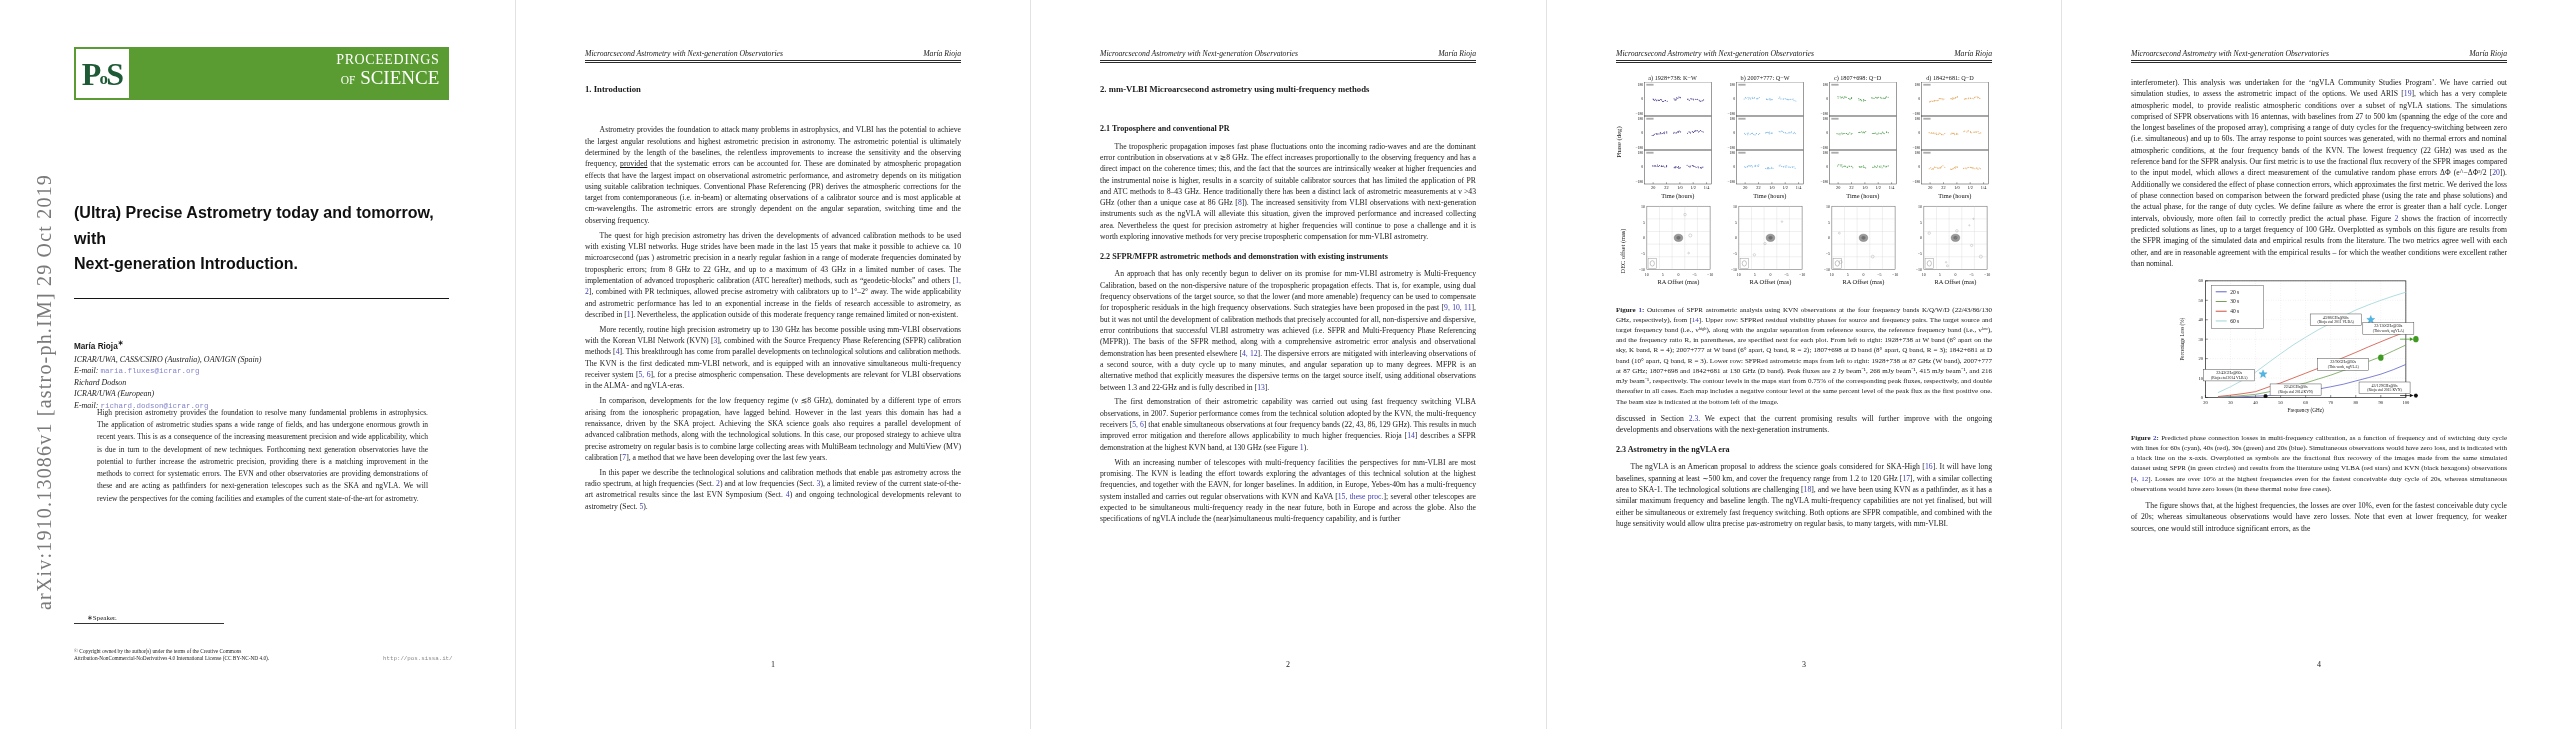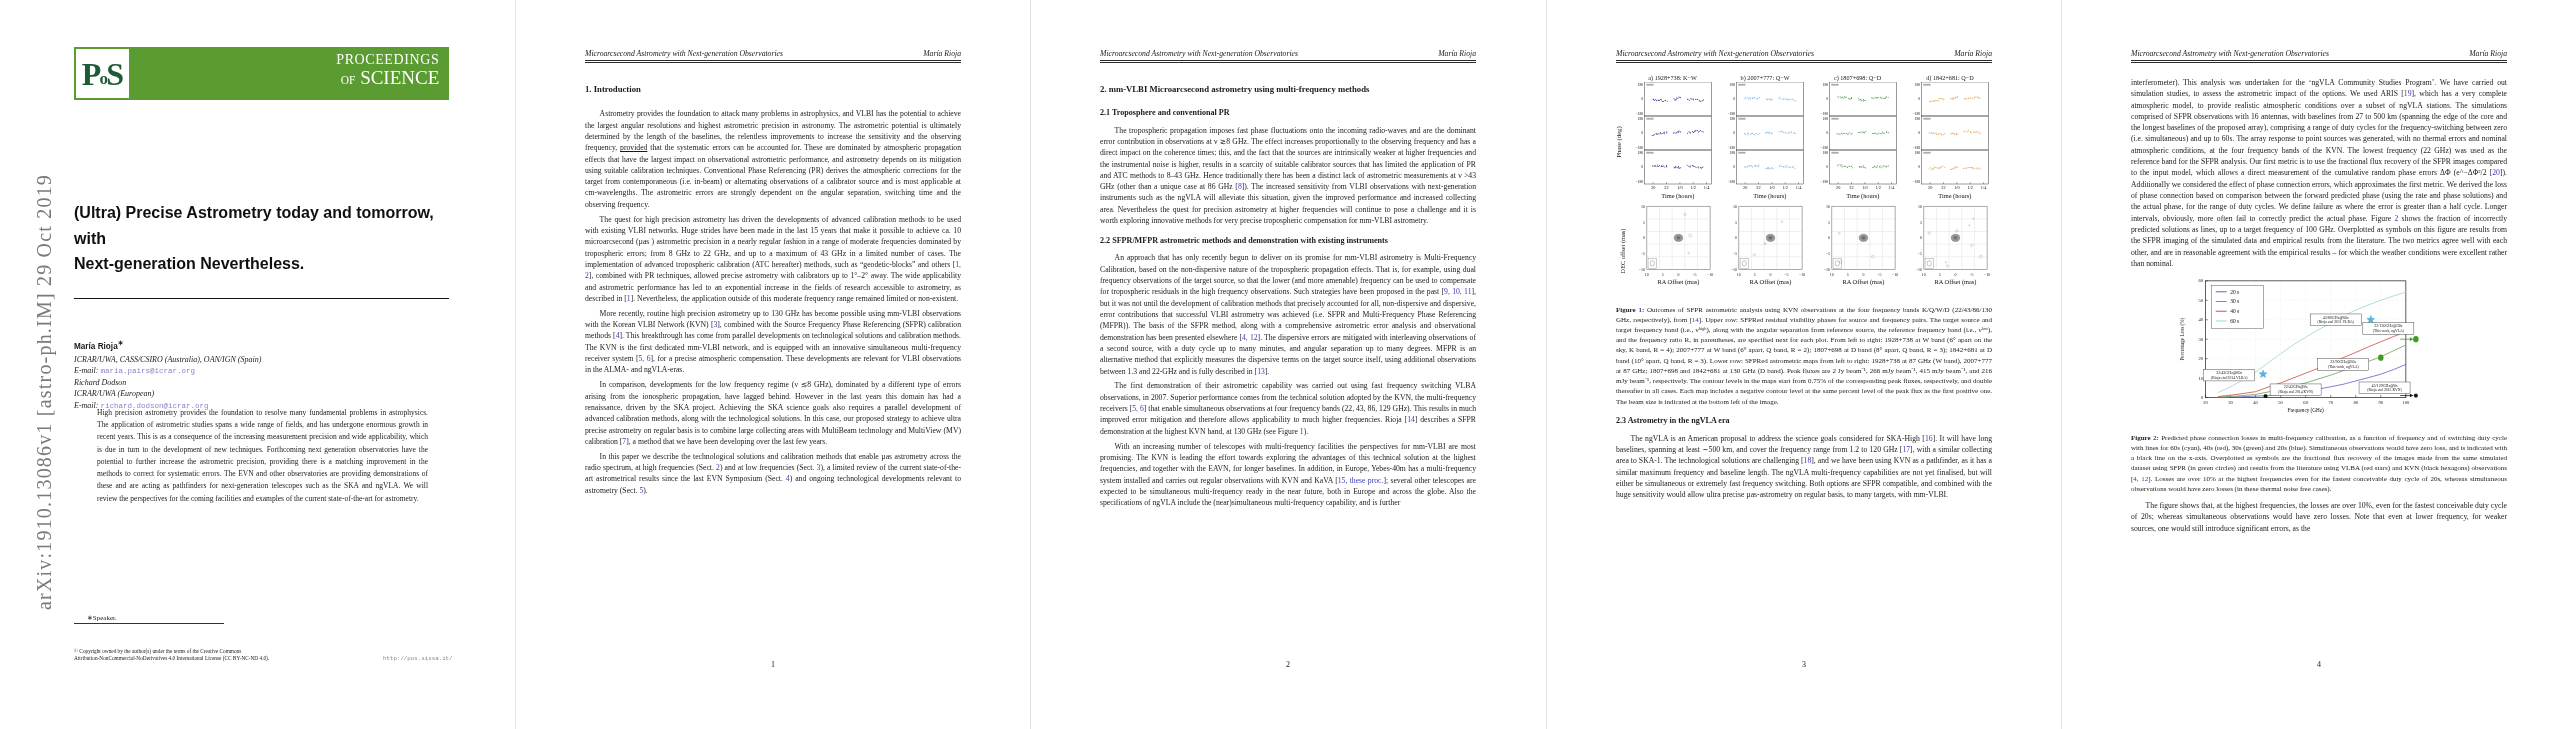--- a/index.html
+++ b/index.html
@@ -31,21 +31,21 @@
   .conf{position:absolute;left:74px;top:572px;width:377px;font-style:italic;font-size:8px;line-height:1.6;}
   .fnrule{position:absolute;left:74px;top:623px;width:150px;height:0.6px;background:#333;}
   .speaker{position:absolute;left:87px;top:614px;font-size:7px;}
   .copyright{position:absolute;left:74px;top:648px;width:267px;font-size:5.3px;line-height:1.4;color:#222;}
   .posurl{position:absolute;left:383px;top:655px;font-family:"Liberation Mono",monospace;font-size:5.8px;color:#888;text-decoration:none;}
   
   .tpage{padding:49px 69px 0 69px;}
   .runhead{display:flex;justify-content:space-between;font-style:italic;font-size:7.7px;padding-bottom:1.8px;
            border-bottom:1px solid #2b2b2b;align-items:center;}
   .runrule{height:0.6px;background:#2b2b2b;margin-top:0.9px;}
-  .sec{font-size:8.7px;font-weight:bold;margin:22px 0 14px 0;}
+  .sec{font-size:8.7px;font-weight:bold;margin:22px 0 30px 0;}
   .subsec{font-size:8.1px;font-weight:bold;margin:9.7px 0 7.3px 0;}
   p.body{font-size:7.7px;line-height:1.47;text-align:justify;margin:0 0 3.6px 0;}
   p.indent{text-indent:14.6px;}
   .cref{color:#3b3bb8;}
   .uline{text-decoration:underline;}
   .pagenum{position:absolute;bottom:60px;left:0;right:0;text-align:center;font-size:8px;}
   
   .fig1{position:relative;margin:12px 0 3.6px 0;}
   .fig1-row{display:flex;justify-content:space-between;padding-left:14.6px;}
   .f1col{width:84px;}
@@ -68,27 +68,27 @@
         <span class="pos-o">o</span>
         <span class="pos-s">S</span>
       </div>
     <div class="bannertext">
       <div class="b1">PROCEEDINGS</div>
       <div class="b2"><span class="of">OF</span> <span class="sci">SCIENCE</span></div>
     </div>
   </div>
   <div class="title">
     <div>(Ultra) Precise Astrometry today and tomorrow, with</div>
-    <div>Next-generation Nevertheless.</div>
+    <div>Next-generation Introduction.</div>
   </div>
   <div class="titlerule"></div>
   <div class="authors">
     <div class="aname"><span>María Rioja</span><sup>∗</sup></div>
     <div class="affil">ICRAR/UWA, CASS/CSIRO (Australia), OAN/IGN (Spain)</div>
-    <div class="email"><span class="elabel">E-mail:</span> <a href="#" class="eaddr">maria.pairs@icrar.org</a></div>
+    <div class="email"><span class="elabel">E-mail:</span> <a href="#" class="eaddr">maria.fluxes@icrar.org</a></div>
     <div class="affil">Richard Dodson</div>
     <div class="affil">ICRAR/UWA (European)</div>
     <div class="email"><span class="elabel">E-mail:</span> <a href="#" class="eaddr">richard.dodson@icrar.org</a></div>
   </div>
   <div class="abstract">High precision astrometry provides the foundation to resolve many fundamental problems in astrophysics. The application of astrometric studies spans a wide range of fields, and has undergone enormous growth in recent years. This is as a consequence of the increasing measurement precision and wide applicability, which is due in turn to the development of new techniques. Forthcoming next generation observatories have the potential to further increase the astrometric precision, providing there is a matching improvement in the methods to correct for systematic errors. The EVN and other observatories are providing demonstrations of these and are acting as pathfinders for next-generation telescopes such as the SKA and ngVLA. We will review the perspectives for the coming facilities and examples of the current state-of-the-art for astrometry.</div>
   <div class="fnrule"></div>
   <div class="speaker">∗Speaker.</div>
   <div class="copyright">
     <div>© Copyright owned by the author(s) under the terms of the Creative Commons</div>
     <div>Attribution-NonCommercial-NoDerivatives 4.0 International License (CC BY-NC-ND 4.0).</div>
@@ -857,20 +857,21 @@
             <circle cx="79.4" cy="55.4" r="1.9" fill="none" stroke="#999" stroke-width="0.6"></circle>
             <circle cx="62.6" cy="94.2" r="1.2" fill="none" stroke="#999" stroke-width="0.6"></circle>
             <circle cx="64.8" cy="100.0" r="1.7" fill="none" stroke="#999" stroke-width="0.6"></circle>
             <rect x="28" y="88" width="14" height="16" fill="none" stroke="#888" stroke-width="0.7"></rect>
             <ellipse cx="35" cy="96" rx="3.5" ry="4.5" fill="none" stroke="#777" stroke-width="0.7"></ellipse>
             <text x="78" y="130" font-size="10.5" text-anchor="middle" fill="#111">RA Offset (mas)</text>
           </svg></div>
       </div>
   </div>
   <p class="figcap cites"><span class="capbold">Figure <span class="cref">1</span>:</span><span> Outcomes of SFPR astrometric analysis using KVN observations at the four frequency bands K/Q/W/D (22/43/86/130 GHz, respectively), from [<span class="cref">14</span>]. Upper row: SFPRed residual visibility phases for source and frequency pairs. The target source and target frequency band (i.e., νʰⁱᵍʰ), along with the angular separation from reference source, the reference frequency band (i.e., νˡᵒʷ), and the frequency ratio R, in parentheses, are specified next for each plot. From left to right: 1928+738 at W band (6° apart on the sky, K band, R = 4); 2007+777 at W band (6° apart, Q band, R = 2); 1807+698 at D band (8° apart, Q band, R = 3); 1842+681 at D band (10° apart, Q band, R = 3). Lower row: SFPRed astrometric maps from left to right: 1928+738 at 87 GHz (W band), 2007+777 at 87 GHz; 1807+698 and 1842+681 at 130 GHz (D band). Peak fluxes are 2 Jy beam⁻¹, 266 mJy beam⁻¹, 415 mJy beam⁻¹, and 216 mJy beam⁻¹, respectively. The contour levels in the maps start from 0.75% of the corresponding peak fluxes, respectively, and double thereafter in all cases. Each map includes a negative contour level at the same percent level of the peak flux as the first positive one. The beam size is indicated at the bottom left of the image.</span></p>
+  <p class="body cites">discussed in Section <span class="cref">2.3</span>. We expect that the current promising results will further improve with the ongoing developments and observations with the next-generation instruments.</p>
   <div class="subsec">2.3 Astrometry in the ngVLA era</div>
   <p class="body indent cites">The ngVLA is an American proposal to address the science goals considered for SKA-High [<span class="cref">16</span>]. It will have long baselines, spanning at least ∼500 km, and cover the frequency range from 1.2 to 120 GHz [<span class="cref">17</span>], with a similar collecting area to SKA-1. The technological solutions are challenging [<span class="cref">18</span>], and we have been using KVN as a pathfinder, as it has a similar maximum frequency and baseline length. The ngVLA multi-frequency capabilities are not yet finalised, but will either be simultaneous or extremely fast frequency switching. Both options are SFPR compatible, and combined with the huge sensitivity would allow ultra precise µas-astrometry on regular basis, to many targets, with mm-VLBI.</p>
   <div class="pagenum">3</div>
 </div>
 
 <div class="page tpage bordered" style="left:2061px">
   <div class="runhead">
     <span>Microarcsecond Astrometry with Next-generation Observatories</span>
     <span>María Rioja</span>
   </div>

